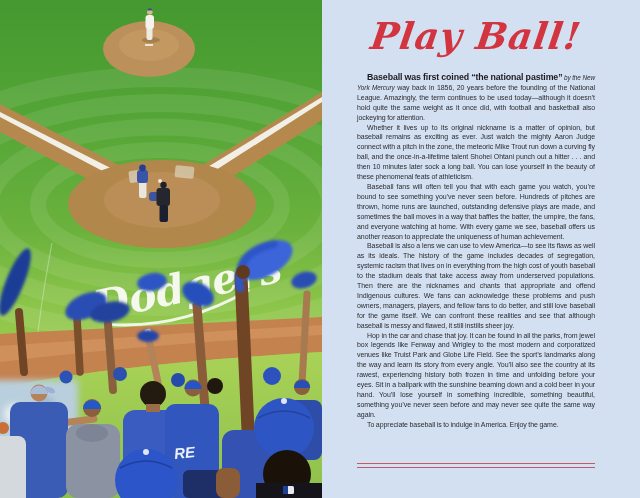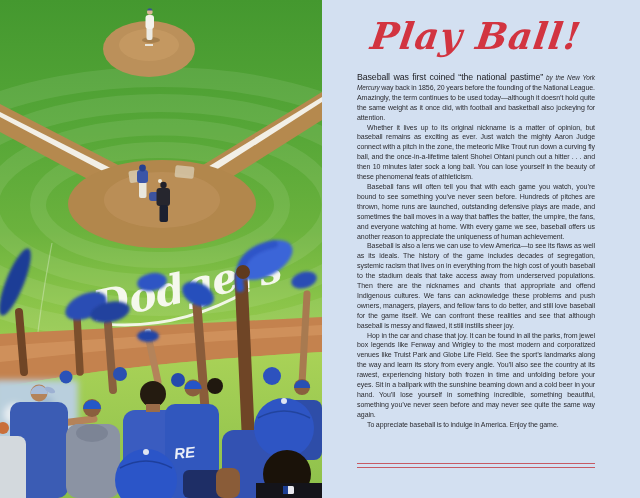--- a/index.html
+++ b/index.html
@@ -10,21 +10,21 @@
   .text-page{position:relative;width:318px;height:498px;background:#d3e0f1;}
   .page-title{position:absolute;top:16px;left:28px;width:252px;margin:0;text-align:center;
               font-family:"DejaVu Serif",serif;font-style:italic;font-weight:bold;
               font-size:37px;line-height:1.1;color:#d23440;transform:skewX(-8deg);
               letter-spacing:1px;}
   .body-text{position:absolute;top:73px;left:35px;width:238px;color:#2b2b30;
              font-size:7px;line-height:9.9px;letter-spacing:-0.06px;word-spacing:-0.3px;
              text-align:justify;}
   .para{margin:0;}
   .para.indent{text-indent:10px;}
-  .lead-in{font-weight:normal;font-size:8.8px;color:#1c1c20;letter-spacing:-0.1px;}
+  .lead-in{font-weight:bold;font-size:8.8px;color:#1c1c20;letter-spacing:-0.1px;margin-left:10px;}
   .attrib{font-style:italic;font-size:6.4px;}
   .footer-rule{position:absolute;top:463px;left:35px;width:238px;height:3px;
                border-top:1px solid #c65a64;border-bottom:1px solid #c65a64;}
 </style>
 </head>
 <body>
 
 <div class="spread">
 
   <div class="photo-page">

